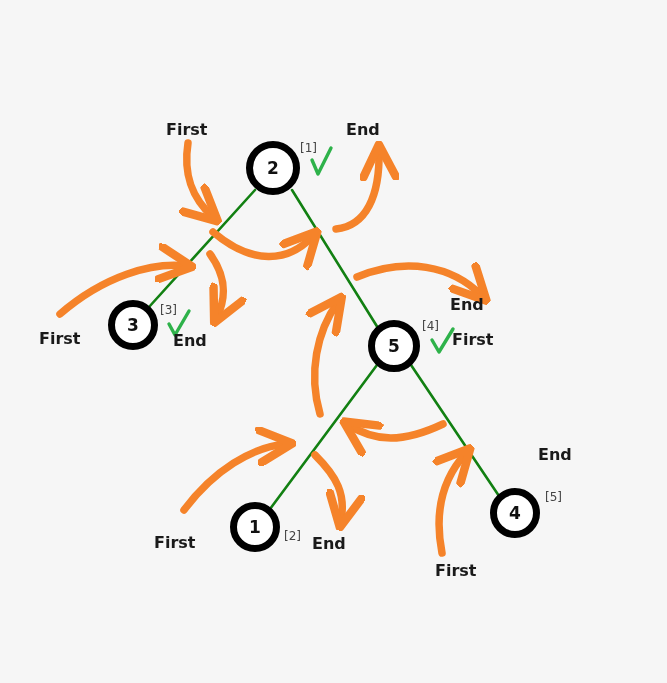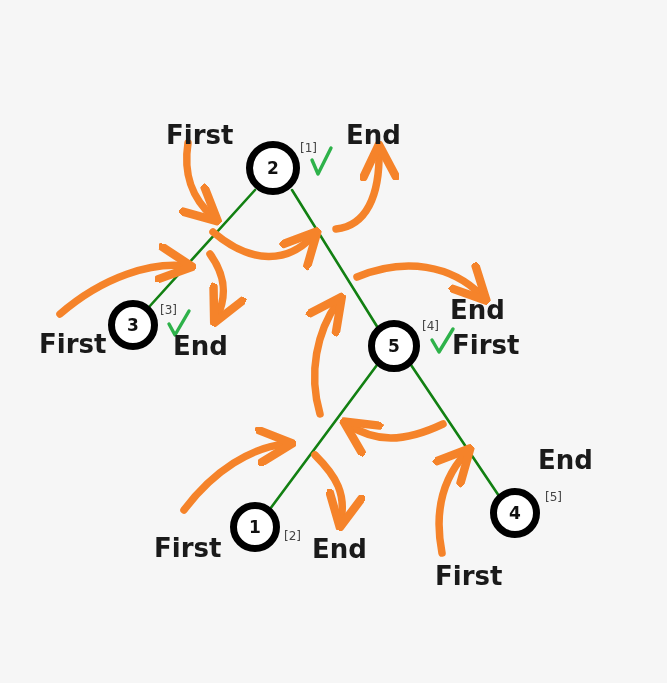--- a/index.html
+++ b/index.html
@@ -40,21 +40,21 @@
     position: absolute;
     font-size: 12px;
     font-weight: normal;
     color: #444444;
     font-family: "DejaVu Sans", sans-serif;
     z-index: 6;
     white-space: nowrap;
   }
   .edge-label {
     position: absolute;
-    font-size: 26px;
+    font-size: 16px;
     font-weight: bold;
     color: #1a1a1a;
     font-family: "DejaVu Sans", sans-serif;
     white-space: nowrap;
     z-index: 6;
   }
 </style>
 </head>
 <body>
 

